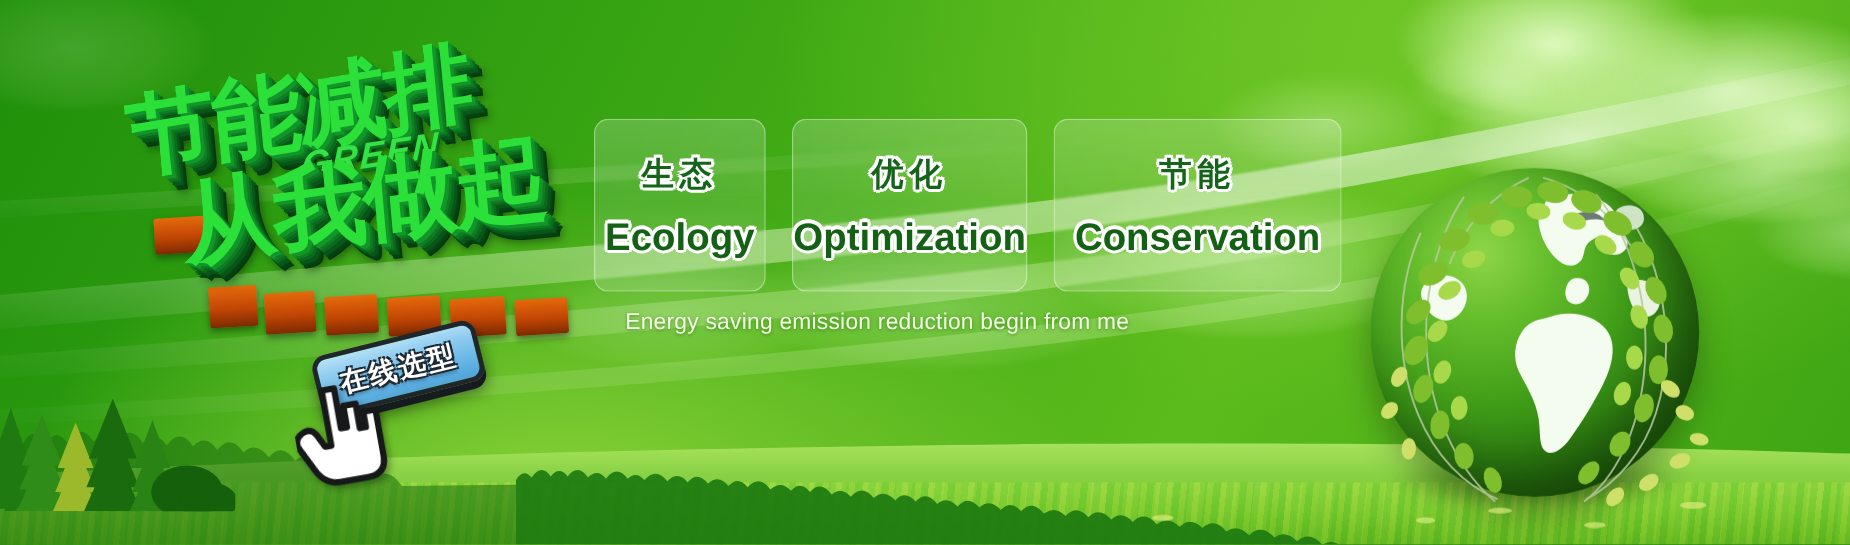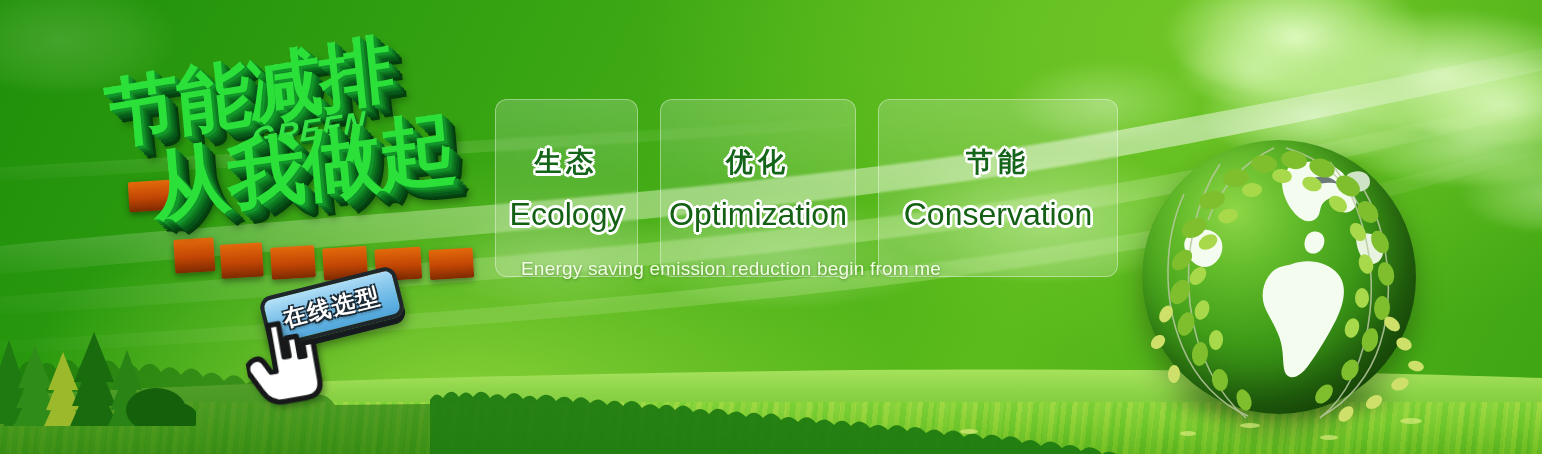--- a/index.html
+++ b/index.html
@@ -130,21 +130,21 @@
     filter:drop-shadow(2px 3px 3px rgba(0,0,0,.35));
   }
 
   
   .cards{
     position:absolute; left:495px; top:99px;
     display:flex; align-items:stretch; gap:22px;
   }
   .card{
     position:relative;
-    height:178px;
+    height:144px;
     border:1px solid rgba(255,255,255,.38);
     border-radius:12px;
     background:linear-gradient(180deg, rgba(255,255,255,.20) 0%, rgba(255,255,255,.11) 48%, rgba(255,255,255,.17) 100%);
     display:flex; flex-direction:column;
     align-items:center; justify-content:center;
     gap:16px;
     padding:0 16px;
     backdrop-filter:blur(1px);
   }
   .card.w1{ width:143px; }
@@ -152,21 +152,21 @@
   .card.w3{ width:196px; }
 
   .card-cn{
     font-size:27px; font-weight:bold; letter-spacing:5px;
     color:#14651a;
     text-shadow:
       -2px -2px 0 #fff, 2px -2px 0 #fff, -2px 2px 0 #fff, 2px 2px 0 #fff,
       -2.6px 0 0 #fff, 2.6px 0 0 #fff, 0 -2.6px 0 #fff, 0 2.6px 0 #fff;
   }
   .card-en{
-    font-size:32px; font-weight:normal; letter-spacing:0px;
+    font-size:32px; font-weight:bold; letter-spacing:0px;
     color:#146115;
     text-shadow:
       -2px -2px 0 #fff, 2px -2px 0 #fff, -2px 2px 0 #fff, 2px 2px 0 #fff,
       -2.7px 0 0 #fff, 2.7px 0 0 #fff, 0 -2.7px 0 #fff, 0 2.7px 0 #fff;
   }
 
   .tagline{
     position:absolute; left:521px; top:258px;
     font-size:19px; letter-spacing:.2px;
     color:#f2ffe2;

